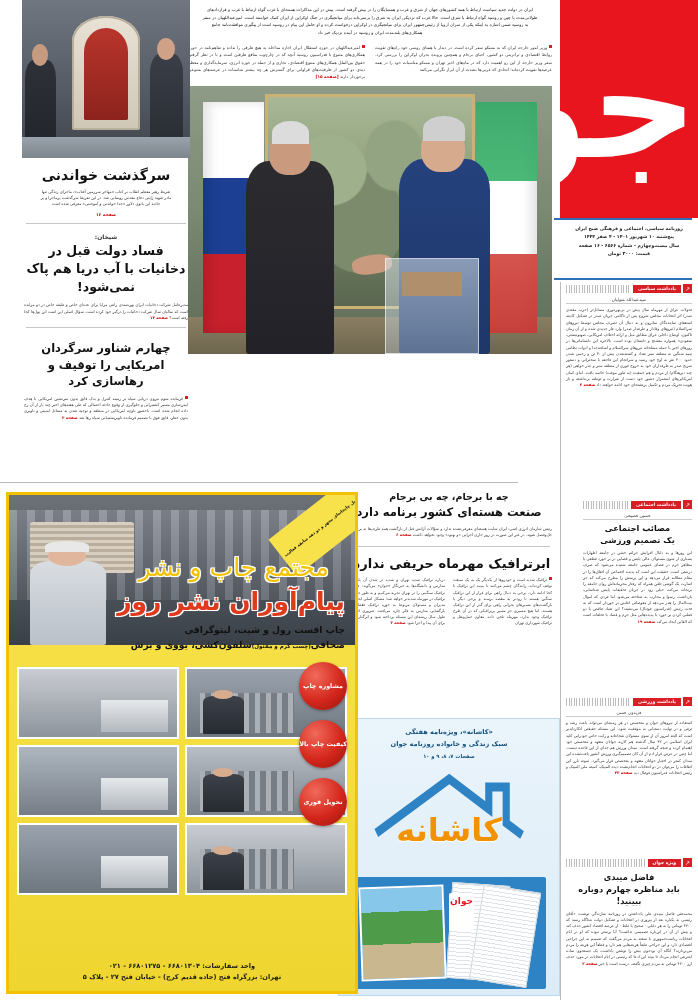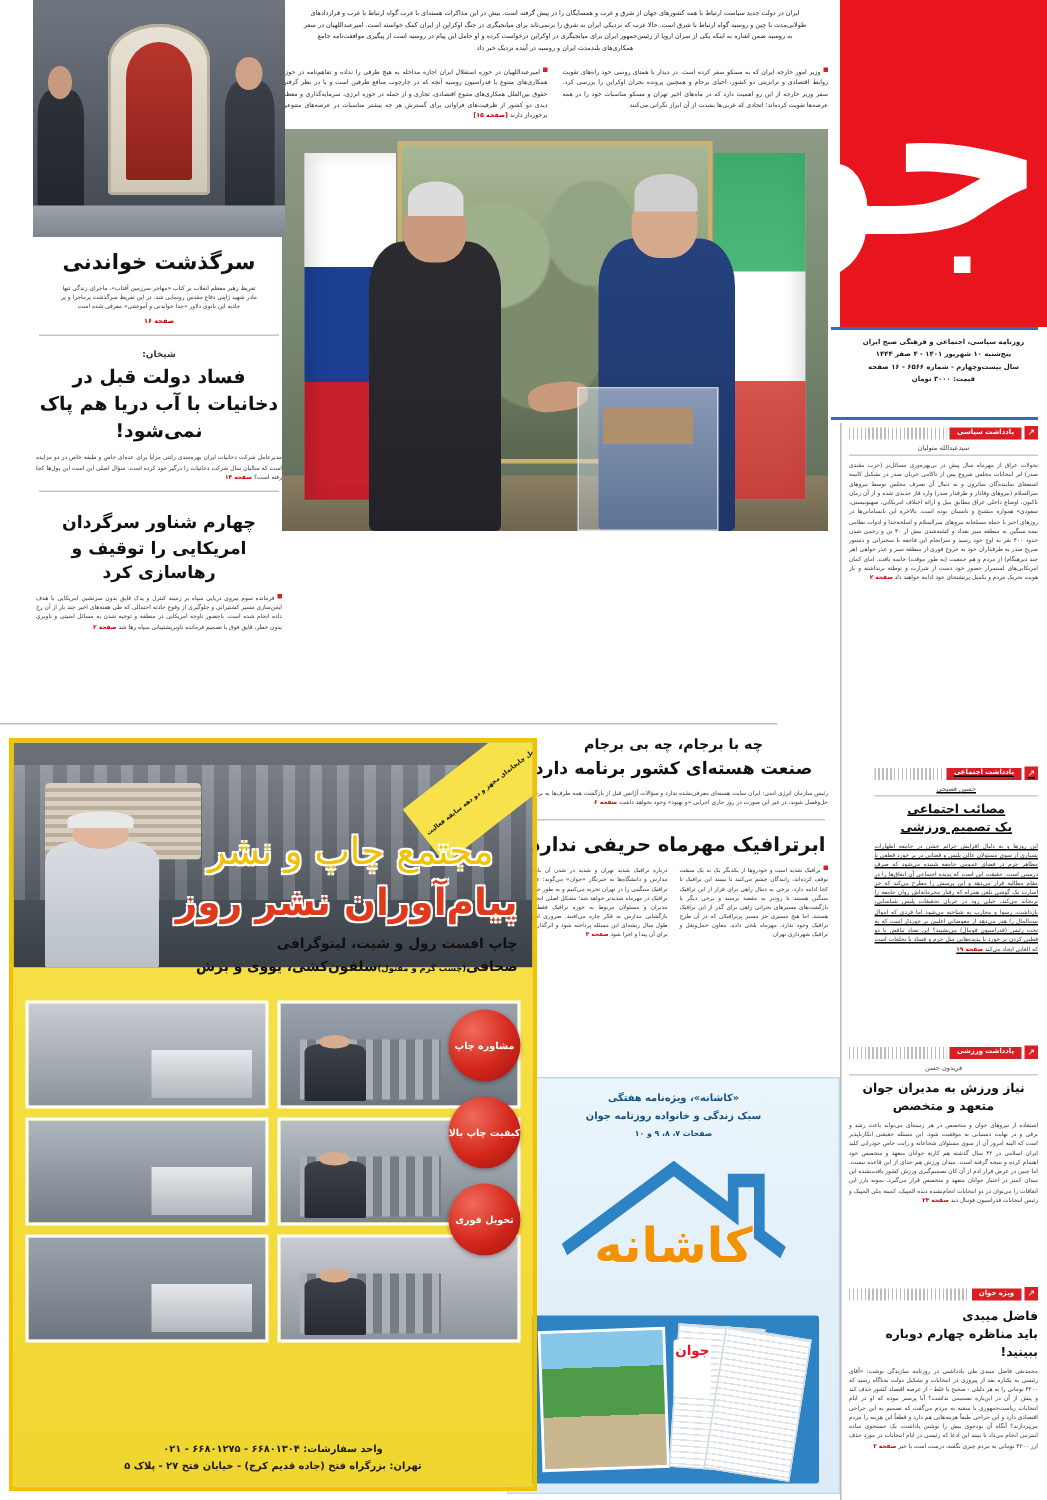--- a/index.html
+++ b/index.html
@@ -191,21 +191,21 @@
   .c3 { background: linear-gradient(180deg,#b7bec6 0%,#7c838b 100%); }
   .c4 { background: linear-gradient(180deg,#aeb6bf 0%,#767d86 100%); }
   .mach { position:absolute; left:8%; bottom:6%; width:60%; height:58%;
     background: repeating-linear-gradient(90deg, rgba(255,255,255,.25) 0 5px, rgba(0,0,0,.16) 5px 11px), #8e959d; }
   .mach2 { position:absolute; right:6%; bottom:8%; width:42%; height:46%;
     background: linear-gradient(180deg,#e6e9ec,#b2b8be); }
   .prs { position:absolute; left:10%; bottom:4%; width:26%; height:56%;
     background: linear-gradient(180deg,#3d4149,#262a31); border-radius:24% 24% 3% 3% / 15% 15% 2% 2%;}
   .prs::before{content:"";position:absolute;left:24%;top:-16%;width:50%;height:22%;background:#d8ad8f;border-radius:50%;}
 
-  .ad-badges { position:absolute; right:8px; top:178px; width:50px; }
+  .ad-badges { position:absolute; right:8px; top:167px; width:50px; }
   .ad-badge { width:48px; height:48px; border-radius:50%; margin-bottom:10px;
     background: radial-gradient(circle at 34% 28%, #f06a5a 0%, #d4271c 55%, #9b140c 100%);
     color:#fff; display:flex; align-items:center; justify-content:center; text-align:center;
     font-size:6.4px; font-weight:bold; line-height:1.35; direction:rtl;
     box-shadow: 0 1px 3px rgba(0,0,0,.35);
   }
   .ad-foot { position:absolute; left:0; bottom:0; width:100%; padding:5px 8px 7px;
     direction:rtl; text-align:center; }
   .ad-foot div { font-size:6.6px; font-weight:bold; color:#1a1a1a; line-height:1.75; }
 
@@ -267,55 +267,51 @@
     <div class="note" style="position:absolute;top:281px;right:0;width:138px;">
       <div class="note-badge-row">
         <div class="badge-icon">↗</div>
         <div class="badge-lbl">یادداشت سیاسی</div>
         <div class="badge-hatch"></div>
       </div>
       <div class="note-author">سیدعبدالله متولیان</div>
       <div class="note-body"><span>تحولات عراق از مهرماه سال پیش در بی‌بهره‌وری مسائل‌تر (حزب مقتدی صدر) اثر انتخابات مجلس شروع پس از ناکامی جریان صدر در تشکیل کابینه استعفای نماینده‌گان سائرون و به دنبال آن تصرف مجلس توسط نیروهای سرالسلام (نیروهای وفادار و طرفدار صدر) وارد فاز جدیدی شده و از آن زمان تاکنون، اوضاع داخلی عراق مطابق میل و ارائه اختلاف امریکایی، صهیونیستی، سعودی» همواره متشنج و تابستان بوده است. بالاخره این نابسامانی‌ها در روزهای اخیر با حمله مسلحانه نیروهای سرالسلام و اسلحه‌جدا و ادوات نظامی نیمه سنگین به منطقه سبز بغداد و کشته‌شدن بیش از ۳۰ تن و زخمی شدن حدود ۴۰۰ نفر به اوج خود رسید و سرانجام این فاجعه با سخنرانی و دستور صریح صدر به طرفداران خود به خروج فوری از منطقه سبز و عذر خواهی (هر چند دیرهنگام) از مردم و هم جمعیت (به طور موقت) خاتمه یافت. امای کمان امریکایی‌های لستمرار حضور خود دست از شرارت و توطئه برنداشته و باز هویت تحریک مردم و تکمیل پرتشنجای خود ادامه خواهند داد</span> <span class="pageref">صفحه ۲</span></div>
     </div>
 
-    <div class="note" style="position:absolute;top:508px;right:0;width:121px;text-decoration:underline;">
+    <div class="note" style="position:absolute;top:497px;right:0;width:121px;">
       <div class="note-badge-row">
         <div class="badge-icon">↗</div>
         <div class="badge-lbl">یادداشت اجتماعی</div>
         <div class="badge-hatch"></div>
       </div>
       <div class="note-author">حسین فصیحی</div>
       <div class="note-title">
         <span>مصائب اجتماعی</span>
         <span class="l2">یک تصمیم ورزشی</span>
       </div>
       <div class="note-body"><span>این روزها و به دلبال افزایش جرائم خشن در جامعه اظهارات بسیاری از سوی مسئولان عالی پلیس و قضایی در بر خورد قطعی با مظاهر جرم در فضای عمومی جامعه شنیده می‌شود که صرف درستی است. حقیقت این است که پدیده اجتماعی آن اتفاق‌ها را در مقام مطالبه قرار می‌دهد و این پرسش را مطرح می‌کند که جز اسارت یک گوشی تلفن همراه که رفتار مجرمانه‌اش روان جامعه را برنجاند می‌کند، خیلی زود در جریان تحقیقات پلیس شناسایی، بازداشت، رسوا و محارب به شناخته می‌شود اما فردی که اموال بیت‌المال را هدر می‌دهد از معوضاتی اغلبین بر خوردار است که به تخت رئیس (فدراسیون فوتبال) می‌نشیند؟ این تضاد تناقض با دو قطبی کردن بر خورد با پدیده‌هایی مثل جرم و فساد با تخلفات است که القایی ایجاد می‌کند</span> <span class="pageref">صفحه ۱۹</span></div>
     </div>
 
     <div class="note" style="position:absolute;top:694px;right:0;width:138px;">
       <div class="note-badge-row">
         <div class="badge-icon">↗</div>
         <div class="badge-lbl">یادداشت ورزشی</div>
         <div class="badge-hatch"></div>
       </div>
       <div class="note-author">فریدون حسن</div>
-      <div class="note-title">
-        <span>نیاز ورزش به مدیران جوان</span>
-        <span class="l2">متعهد و متخصص</span>
-      </div>
       <div class="note-body"><span>استفاده از نیروهای جوان و متخصص در هر زمینه‌ای می‌تواند باعث رشد و ترقی و در نهایت دستیابی به موفقیت شود. این مسئله حقیقتی انکارناپذیر است که البته امروز آن از سوی مسئولان شجاعانه و رابت خاص خودرایی کلید ایران اسلامی در ۴۲ سال گذشته هم کاربه جوانان متعهد و متخصص خود اهتمام کرده و نتیجه گرفته است. میدان ورزش هم جدای از این قاعده نیست. اما چنین در عرض قرار ادم از آن کان تصمیم‌گیری ورزش کشور یافت‌نشده این میدان کمتر در اختیار جوانان متعهد و متخصص قرار می‌گیرد. نمونه بارز این اتفاقات را می‌توان در دو انتخابات انجام‌نشده دیده المپیک، کمیته ملی المپیک و رئیس انتخابات فدراسیون فوتبال دید</span> <span class="pageref">صفحه ۲۳</span></div>
     </div>
 
     <div class="note" style="position:absolute;top:855px;right:0;width:138px;">
       <div class="note-badge-row">
         <div class="badge-icon">↗</div>
         <div class="badge-lbl">ویژه جوان</div>
         <div class="badge-hatch"></div>
       </div>
-      <div class="note-title" style="padding-top:3px;text-align:right;">
+      <div class="note-title" style="padding-top:3px;">
         <span>فاضل میبدی</span>
         <span class="l2">باید مناظره چهارم دوباره ببینید!</span>
       </div>
       <div class="note-body"><span>محمدتقی فاضل میبدی طی یادداشتی در روزنامه سازندگی نوشت: «آقای رئیسی به یکباره بعد از پیروزی در انتخابات و تشکیل دولت به‌ناگاه رسید که ۴۲۰۰ تومانی را به هر دلیلی - صحیح یا غلط - از عرصه اقتصاد کشور حذف کند و پیش از آن در این‌باره تصمیمی نداشت؟ آیا پرستر نبوده که او در ایام انتخابات ریاست‌جمهوری با سفته به مردم می‌گفت که تصمیم به این جراحی اقتصادی دارد و این جراحی طبعاً هزینه‌هایی هم دارد و قطعاً این هزینه را مردم می‌پردازند؟ آنگاه آن بودجوی بیش را نوشتن یاداشت، یک جستجوی ساده اینترنتی انجام می‌داد تا ببیند این ادعا که رئیسی در ایام انتخابات در مورد حذف ارز ۴۲۰۰ تومانی به مردم چیزی نگفته، درست است یا خیر</span> <span class="pageref">صفحه ۲</span></div>
     </div>
   </div>
   <div class="vrule"></div>
 
   <div class="lead">
     <div class="lead-lede">ایران در دولت جدید سیاست ارتباط با همه کشورهای جهان از شرق و غرب و همسایگان را در پیش گرفته است. بیش در این مذاکرات هسته‌ای با غرب گواه ارتباط با غرب و قراردادهای طولانی‌مدت با چین و روسیه گواه ارتباط با شرق است. حالا غرب که نزدیکی ایران به شرق را برنمی‌تابد برای میانجیگری در جنگ اوکراین از ایران کمک خواسته است. امیرعبداللهیان در سفر به روسیه ضمن اشاره به اینکه یکی از سران اروپا از رئیس‌جمهور ایران برای میانجیگری در اوکراین درخواست کرده و او حامل این پیام در روسیه است از پیگیری موافقت‌نامه جامع همکاری‌های بلندمدت ایران و روسیه در آینده نزدیک خبر داد</div>

